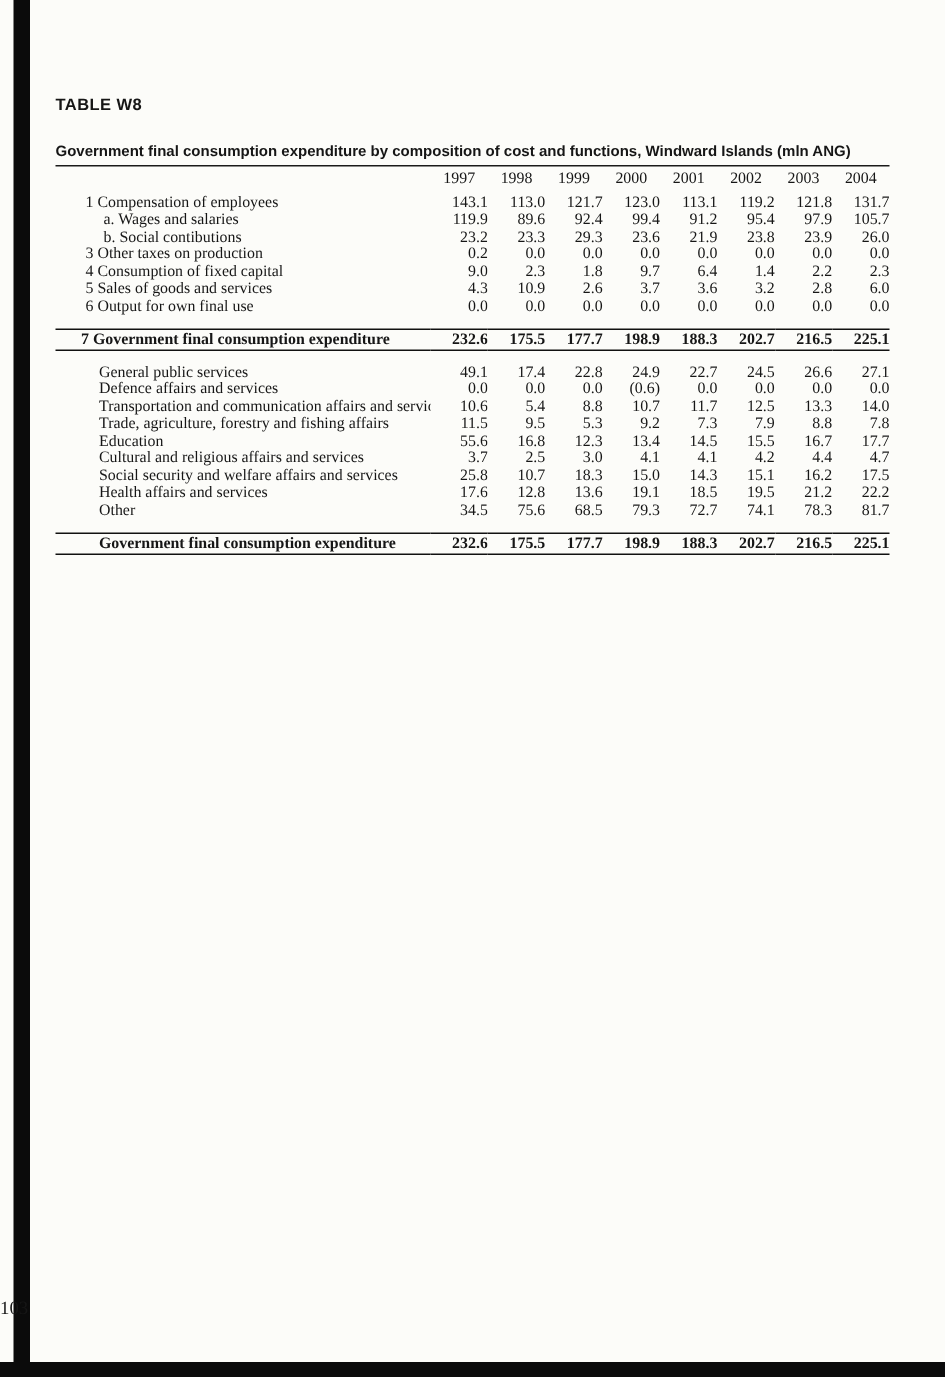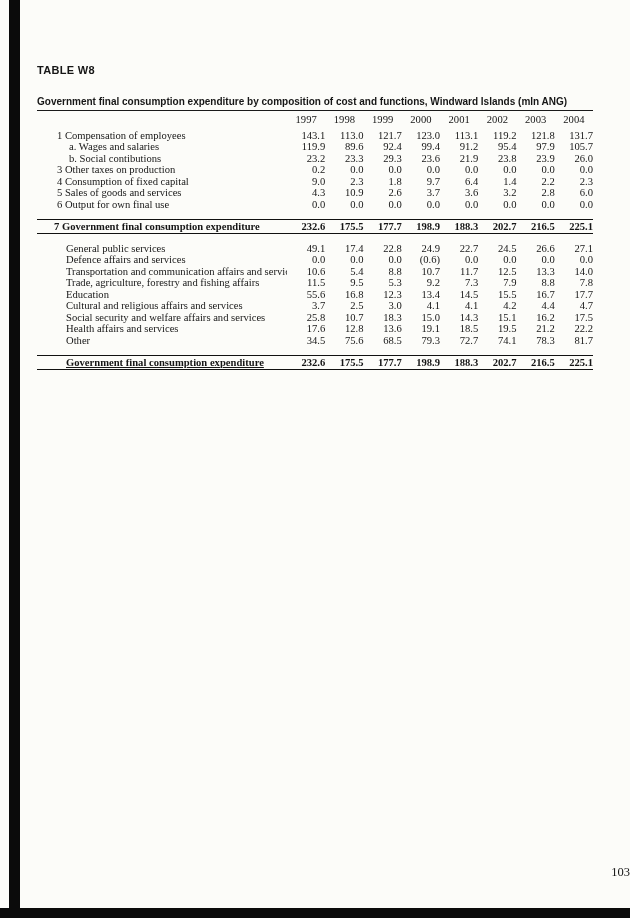--- a/index.html
+++ b/index.html
@@ -74,27 +74,27 @@
   tr.num td.lbl{padding-left:20px;}
   tr.sub td.lbl{padding-left:32px;}
   tr.func td.lbl{padding-left:29px;}
   tr.total td, tr.total2 td{
     font-weight:bold;
     border-top:1.3px solid #111;
     border-bottom:1.3px solid #111;
     padding-top:1px;padding-bottom:0;
   }
   tr.total td.lbl{padding-left:17px;}
-  tr.total2 td.lbl{padding-left:29px;text-decoration:underline;}
+  tr.total2 td.lbl{padding-left:29px;}
   tr.spacer td{height:9px;line-height:9px;font-size:2px;}
   .page-number{
     position:absolute;
     left:0;right:0;
     bottom:38px;
-    text-align:right;
+    text-align:left;
     font-size:12.5px;
     font-family:"Liberation Serif", serif;
   }
 </style>
 </head>
 <body>
 
 <div class="scan-page">
   <div class="edge-left"></div>
   <div class="edge-bottom"></div>

